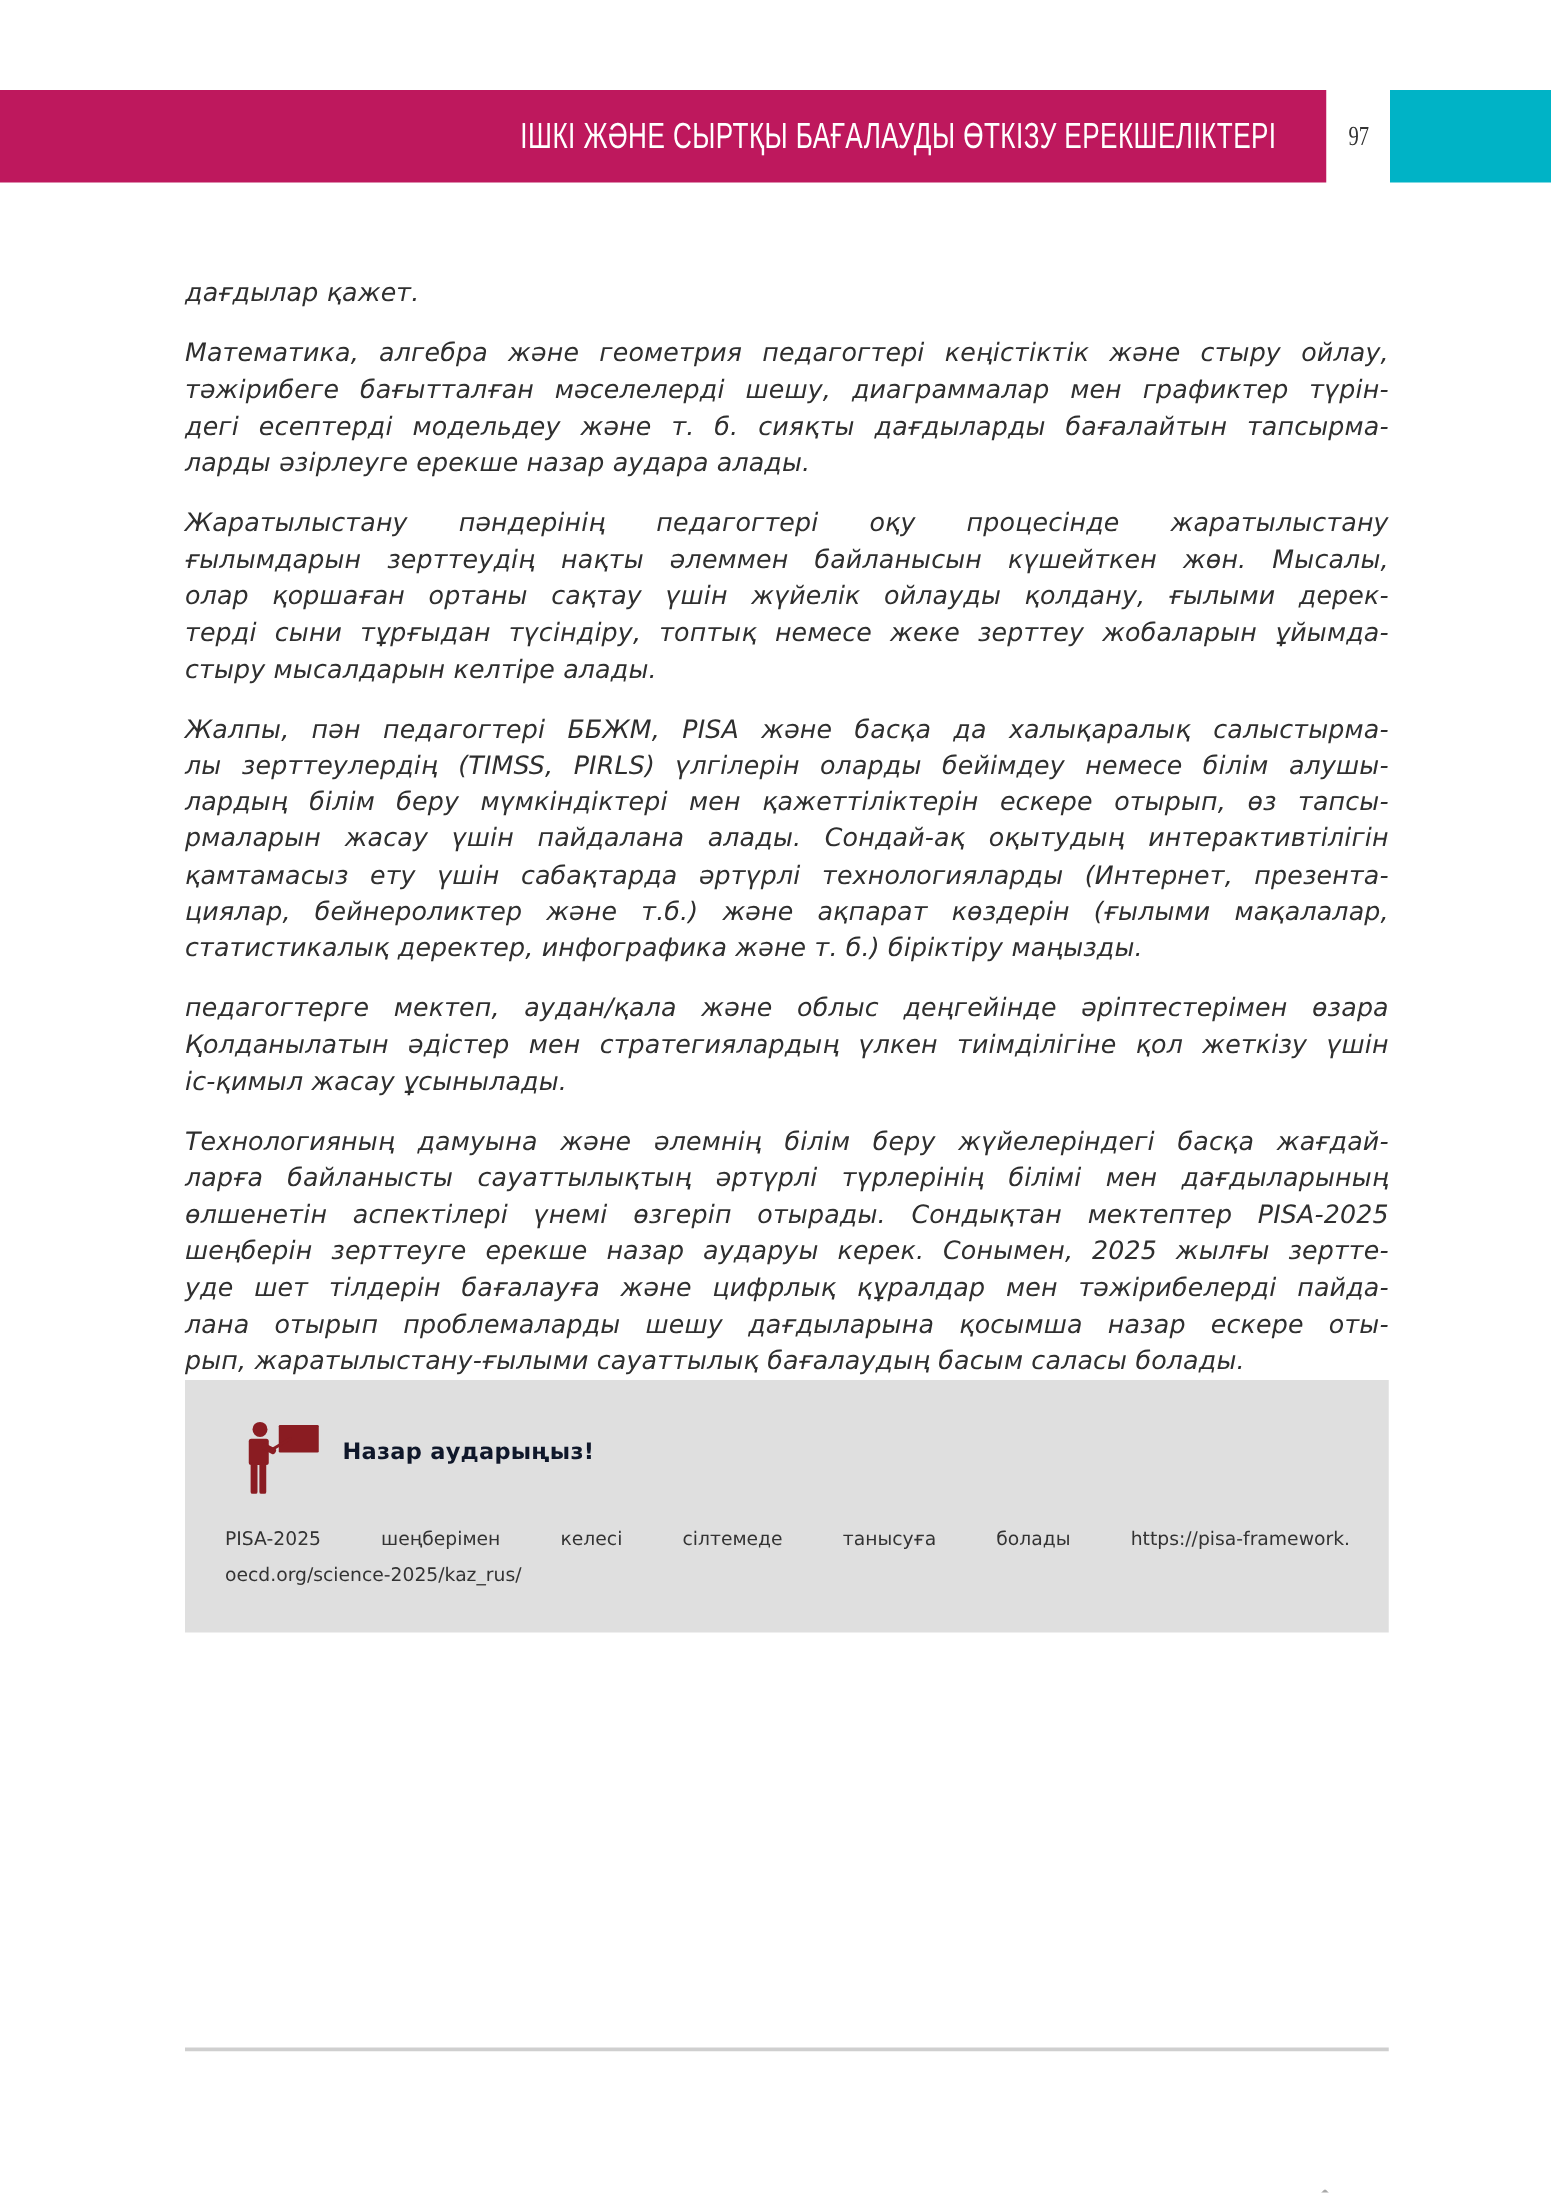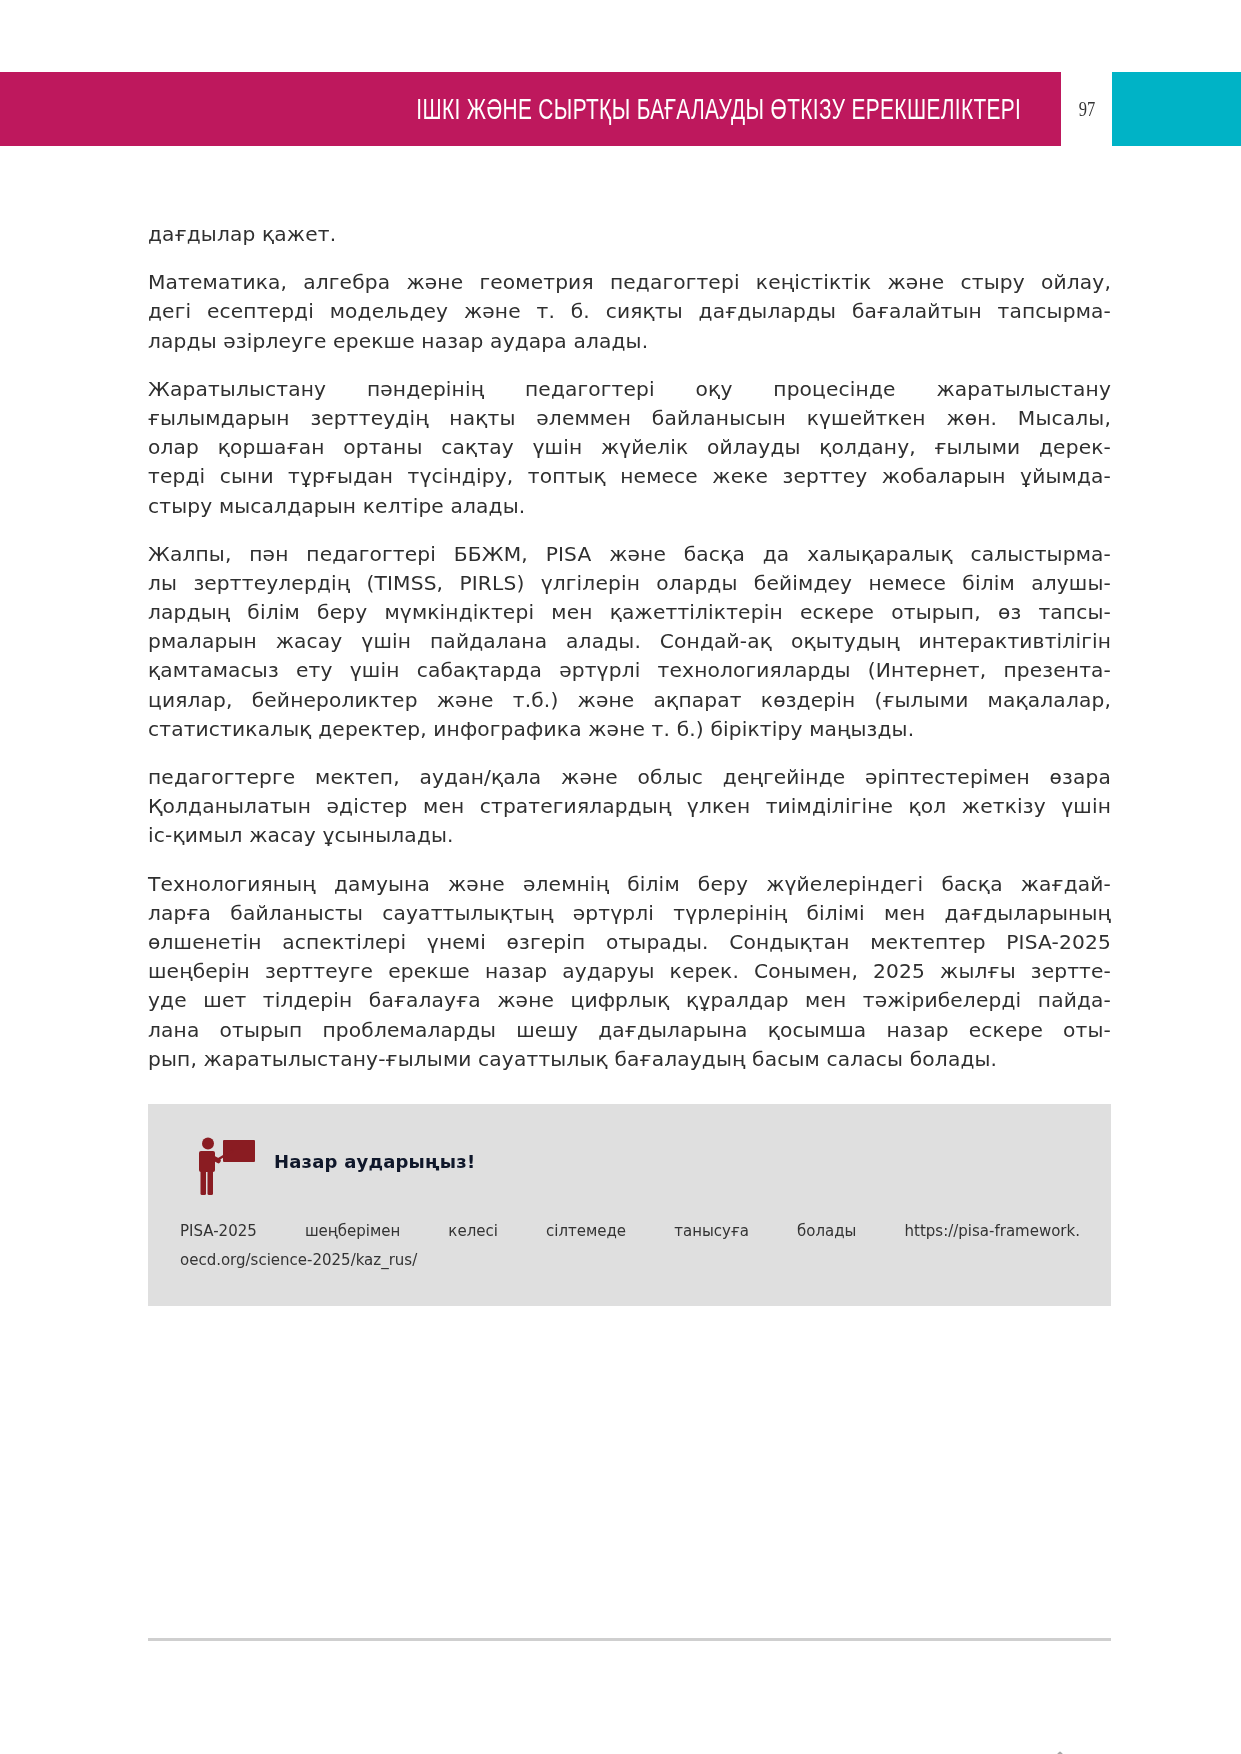--- a/index.html
+++ b/index.html
@@ -50,21 +50,21 @@
     }
     .content {
       position: absolute;
       left: 148px;
       top: 220px;
       width: 963px;
       font-size: 20.2px;
       color: #2f2f2f;
       letter-spacing: 0.15px;
     }
-    .para { margin: 0 0 19px 0; }
+    .para { margin: 0 0 19px 0; font-style: italic; }
     .line {
       display: block;
       height: 29.2px;
       line-height: 29.2px;
       white-space: nowrap;
       text-align: justify;
       text-align-last: justify;
     }
     .line.last { text-align-last: left; }
     .callout {
@@ -131,20 +131,21 @@
 </div>
 <div class="page-number">97</div>
 <div class="header-bar-right"></div>
 
 <div class="content">
   <p class="para">
     <span class="line last">дағдылар қажет.</span>
   </p>
   <p class="para">
     <span class="line">Математика, алгебра және геометрия педагогтері кеңістіктік және стыру ойлау,</span>
+    <span class="line">тәжірибеге бағытталған мәселелерді шешу, диаграммалар мен графиктер түрін-</span>
     <span class="line">дегі есептерді модельдеу және т. б. сияқты дағдыларды бағалайтын тапсырма-</span>
     <span class="line last">ларды әзірлеуге ерекше назар аудара алады.</span>
   </p>
   <p class="para">
     <span class="line">Жаратылыстану пәндерінің педагогтері оқу процесінде жаратылыстану</span>
     <span class="line">ғылымдарын зерттеудің нақты әлеммен байланысын күшейткен жөн. Мысалы,</span>
     <span class="line">олар қоршаған ортаны сақтау үшін жүйелік ойлауды қолдану, ғылыми дерек-</span>
     <span class="line">терді сыни тұрғыдан түсіндіру, топтық немесе жеке зерттеу жобаларын ұйымда-</span>
     <span class="line last">стыру мысалдарын келтіре алады.</span>
   </p>

